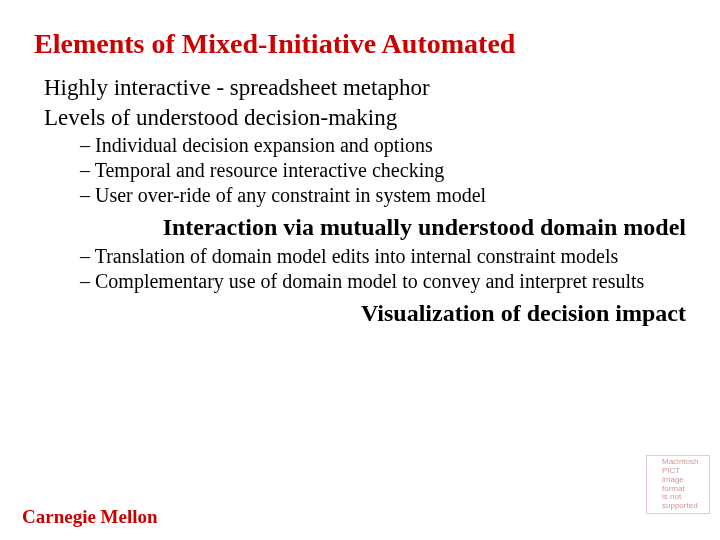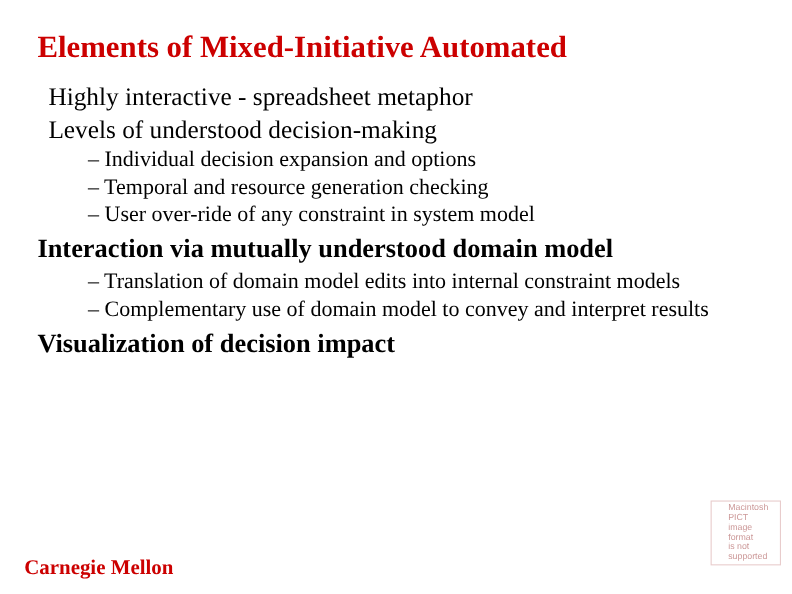--- a/index.html
+++ b/index.html
@@ -30,20 +30,21 @@
       margin-bottom: 2px;
       line-height: 1.2;
     }
     .bold {
       font-weight: bold;
       font-size: 24px;
       margin-left: 0;
       margin-top: 4px;
       margin-bottom: 2px;
       line-height: 1.25;
+      text-align: right;
     }
     ul.sublist {
       list-style: none;
       margin-left: 46px;
       margin-top: 2px;
       margin-bottom: 4px;
     }
     ul.sublist li {
       font-size: 20px;
       line-height: 1.25;
@@ -79,21 +80,21 @@
 </head>
 <body>
 
 <div class="title">Elements of Mixed-Initiative Automated</div>
 
 <div class="point">Highly interactive - spreadsheet metaphor</div>
 <div class="point">Levels of understood decision-making</div>
 
 <ul class="sublist">
   <li>Individual decision expansion and options</li>
-  <li>Temporal and resource generation checking</li>
+  <li>Temporal and resource interactive checking</li>
   <li>User over-ride of any constraint in system model</li>
 </ul>
 
 <div class="point bold">Interaction via mutually understood domain model</div>
 
 <ul class="sublist">
   <li>Translation of domain model edits into internal constraint models</li>
   <li>Complementary use of domain model to convey and interpret results</li>
 </ul>
 

